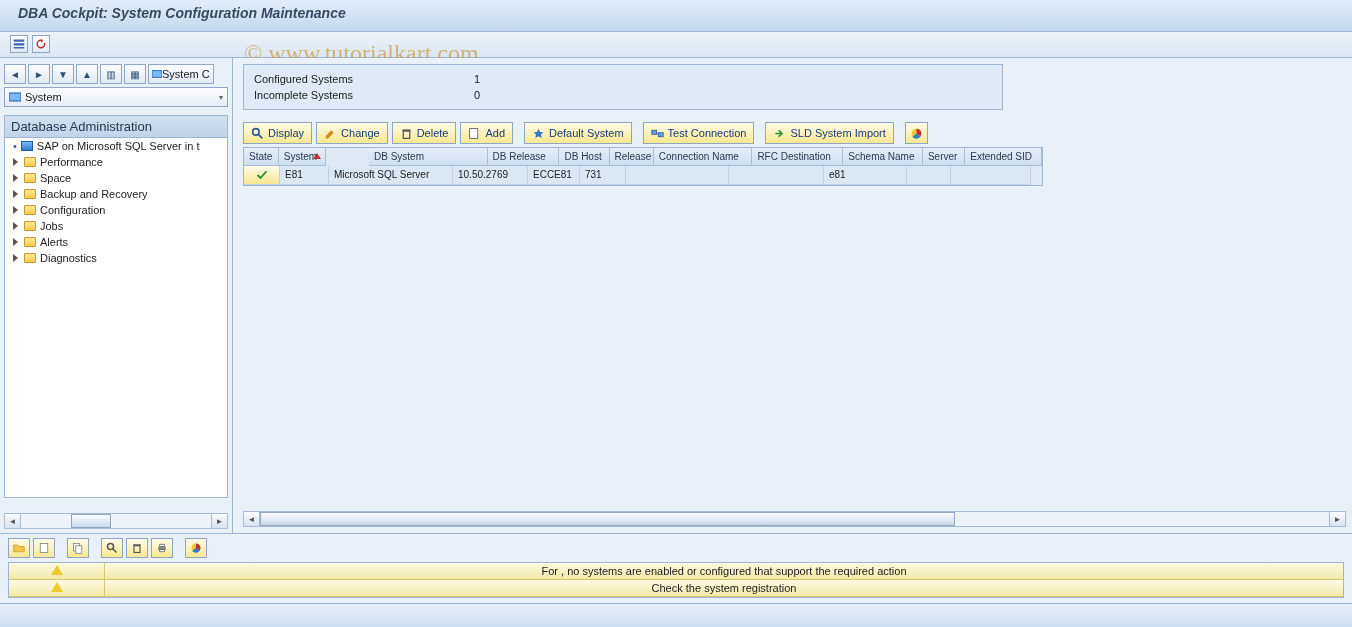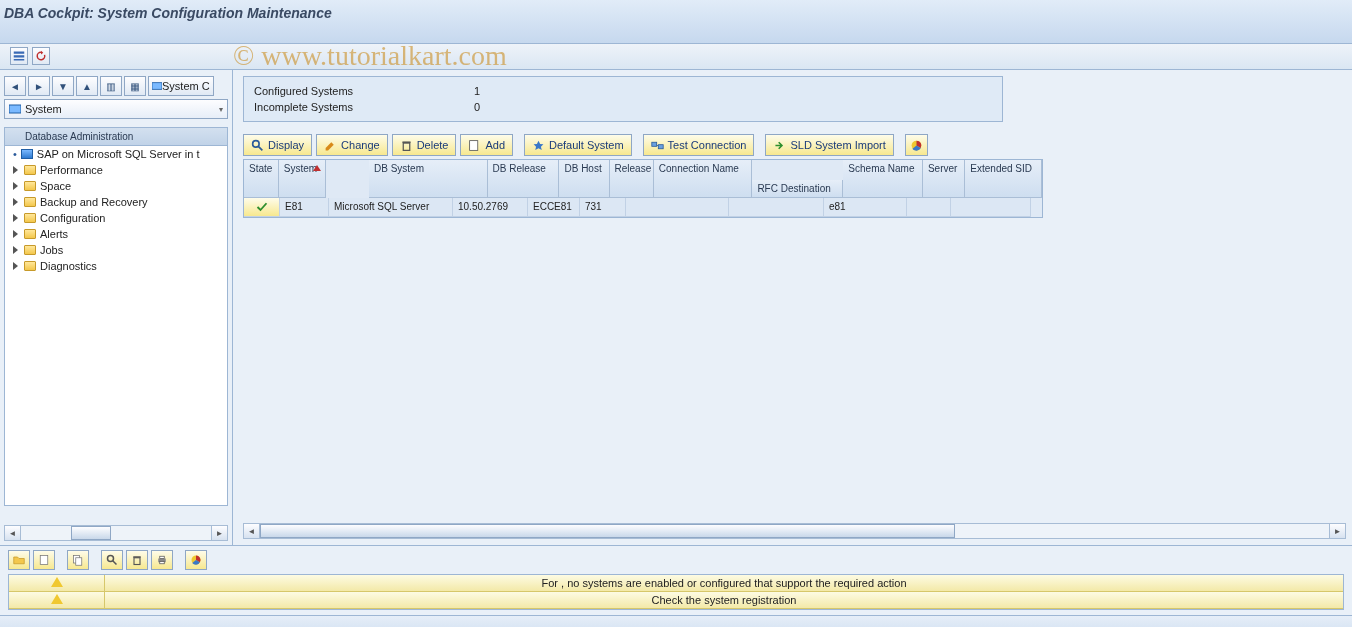--- a/index.html
+++ b/index.html
@@ -1,43 +1,43 @@
 <!DOCTYPE html>
 <html><head>
 <meta charset="utf-8">
 <style>
 * { box-sizing: border-box; margin: 0; padding: 0; font-family: Arial, Helvetica, sans-serif; }
 html, body { width: 1352px; height: 627px; background: #f2f2f2; overflow: hidden; }
 
 
 .titlebar {
-  width: 100%; height: 44px;
+  width: 100%; height: 32px;
   background: linear-gradient(#e1ecf8, #c6d8ee);
   border-bottom: 1px solid #9db6d4;
-  padding: 4px 4px;
+  padding: 4px 18px;
 }
 .titlebar-text { font-size: 14px; font-style: italic; font-weight: bold; color: #3a4a63; }
 
 
 .main-toolbar {
   width: 100%; height: 26px;
   background: linear-gradient(#eef3f9, #dae6f3);
   border-bottom: 1px solid #9db6d4;
   padding: 3px 10px; display: flex; gap: 4px;
 }
 .mini-tbtn {
   width: 18px; height: 18px; border: 1px solid #8fa7c5;
   background: linear-gradient(#fdfdff, #e0e9f4);
   display: inline-flex; align-items: center; justify-content: center;
   font-size: 10px; color: #30507a;
 }
 
 .watermark {
-  position: absolute; left: 233px; top: 40px;
-  font-size: 28px; color: rgba(204,149,51,0.65); font-family: Georgia, serif;
+  position: absolute; left: 244px; top: 40px;
+  font-size: 24px; color: rgba(204,149,51,0.65); font-family: Georgia, serif;
   pointer-events: none;
 }
 
 
 .main-split { display: flex; width: 100%; height: 475px; }
 
 
 .sidebar { width: 233px; height: 100%; background: #e9f0f8; border-right: 1px solid #9db6d4; padding: 6px 4px 0 4px; position: relative; }
 .side-tools { display: flex; gap: 2px; margin-bottom: 3px; flex-wrap: nowrap; overflow: hidden; }
 .side-tbtn {
@@ -51,22 +51,22 @@
   width: 100%; height: 20px; border: 1px solid #8fa7c5;
   background: linear-gradient(#fdfdff,#e7eef8);
   display: flex; align-items: center; padding: 0 4px; font-size: 11px; color: #222;
   margin-bottom: 8px;
 }
 .system-dropdown .svg-icon { width: 12px; height: 12px; margin-right: 4px; }
 .system-dropdown .dd-arrow { margin-left: auto; font-size: 8px; color: #666; }
 
 .panel-title {
   background: linear-gradient(#d3e0ef,#c1d3e8);
-  border: 1px solid #9db6d4; padding: 3px 20px;
-  font-size: 10px; color: #2a3a52;
+  border: 1px solid #9db6d4; padding: 3px 6px;
+  font-size: 13px; color: #2a3a52;
 }
 .tree { background: #fff; border: 1px solid #9db6d4; border-top: none; height: 360px; overflow: hidden; }
 .tree ul { list-style: none; padding-left: 0; }
 .tree li { font-size: 11px; color: #222; padding: 2px 4px 2px 8px; white-space: nowrap; display:flex; align-items:center; gap:4px; }
 .tree li .arrow { display:inline-block; width:0; height:0; border-top:4px solid transparent; border-bottom:4px solid transparent; border-left:5px solid #555; margin-right:2px; }
 .folder-icon { width:12px; height:10px; background: linear-gradient(#ffe79a,#f3c74c); border:1px solid #c79a2a; display:inline-block; border-radius:1px; }
 .db-icon { width:12px; height:10px; background: linear-gradient(#7ab9ff,#2e7ad1); border:1px solid #1f5ea6; display:inline-block; }
 .side-hscroll { position:absolute; left:4px; right:4px; bottom:4px; height:16px; background:#eef3f9; border:1px solid #a7bcd5; display:flex; }
 .side-hscroll .btn { width:16px; height:100%; background:linear-gradient(#fdfdff,#d7e2f0); border-right:1px solid #a7bcd5; display:flex; align-items:center; justify-content:center; font-size:8px; color:#555; }
 .side-hscroll .btn:last-child { border-right:none; border-left:1px solid #a7bcd5; margin-left:auto; }
@@ -200,26 +200,26 @@
             <span>Backup and Recovery</span>
           </li>
           <li>
             <span class="arrow"></span>
             <span class="folder-icon"></span>
             <span>Configuration</span>
           </li>
           <li>
             <span class="arrow"></span>
             <span class="folder-icon"></span>
+            <span>Jobs</span>
+          </li>
+          <li>
+            <span class="arrow"></span>
+            <span class="folder-icon"></span>
             <span>Alerts</span>
-          </li>
-          <li>
-            <span class="arrow"></span>
-            <span class="folder-icon"></span>
-            <span>Jobs</span>
           </li>
           <li>
             <span class="arrow"></span>
             <span class="folder-icon"></span>
             <span>Diagnostics</span>
           </li>
         </ul>
     </div>
     <div class="side-hscroll">
       <span class="btn">◄</span>
@@ -304,21 +304,21 @@
 
     <div class="grid">
       <div class="grid-header" id="grid-header">
           <div class="cell" style="width: 36px;">State</div>
           <div class="cell sorted" style="width: 49px;">System</div>
           <div class="cell" style="width: 124px; margin-left: 43px;">DB System</div>
           <div class="cell" style="width: 75px;">DB Release</div>
           <div class="cell" style="width: 52px;">DB Host</div>
           <div class="cell" style="width: 46px;">Release</div>
           <div class="cell" style="width: 103px;">Connection Name</div>
-          <div class="cell" style="width: 95px; margin-top: 20px;">RFC Destination</div>
+          <div class="cell" style="width: 95px;">RFC Destination</div>
           <div class="cell" style="width: 83px;">Schema Name</div>
           <div class="cell" style="width: 44px;">Server</div>
           <div class="cell" style="width: 80px;">Extended SID</div>
         </div>
       <div class="grid-row" id="grid-row">
           <div class="cell state" style="width: 36px;">
             <svg width="14" height="12" viewBox="0 0 16 16">
               <path d="M2 8l4 4 8-9" fill="none" stroke="#2f8f2f" stroke-width="2.5"></path>
             </svg>
           </div>

